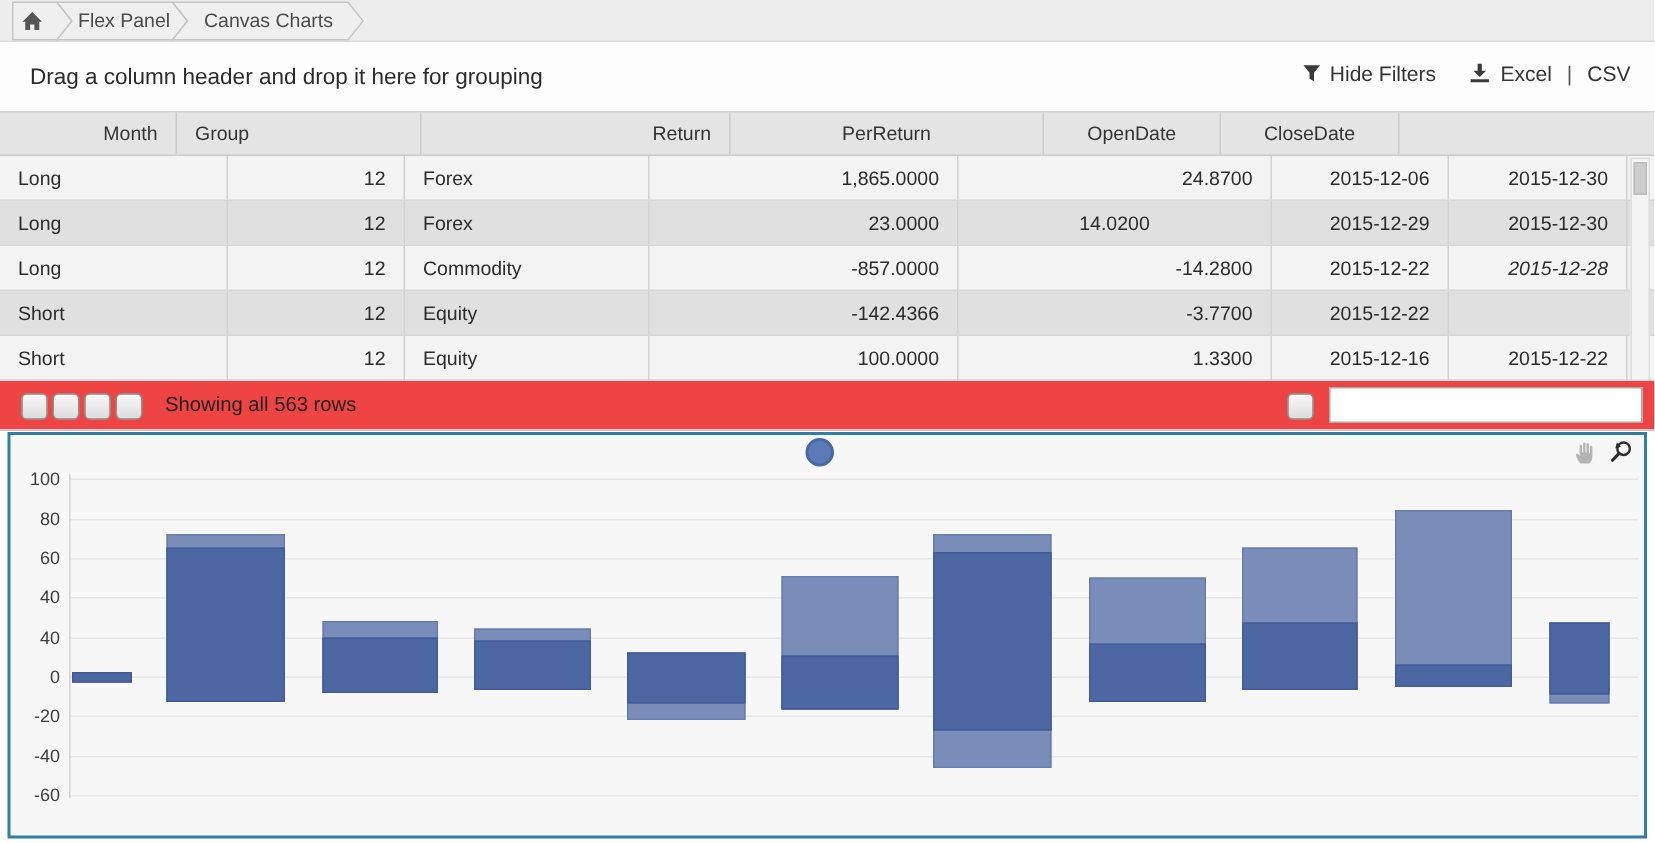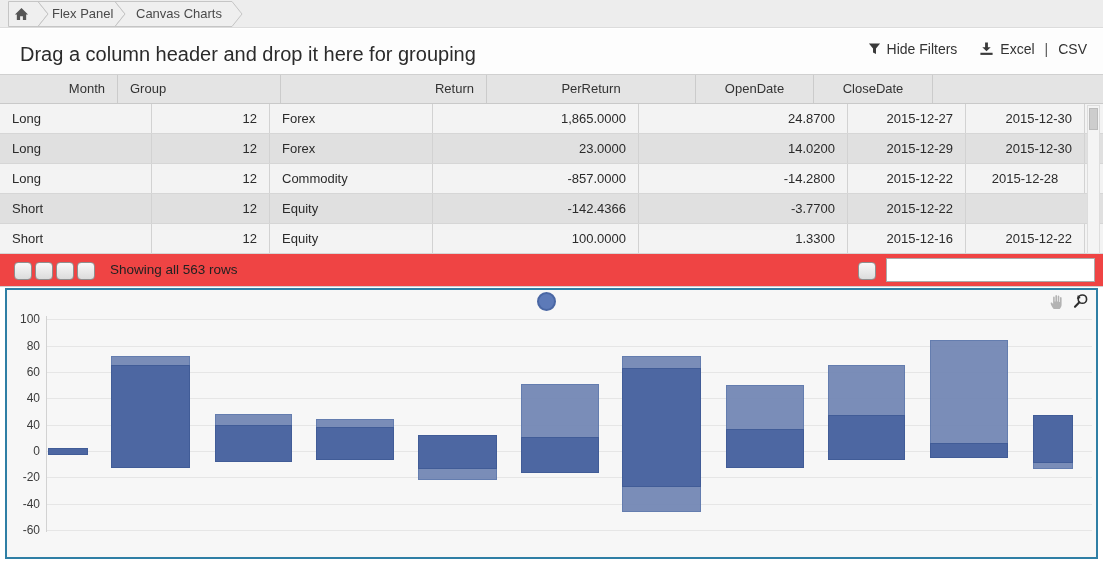--- a/index.html
+++ b/index.html
@@ -5,21 +5,21 @@
   * { margin:0; padding:0; box-sizing:border-box; }
   body { font-family:"Liberation Sans","DejaVu Sans",sans-serif; background:#fff; }
   .app { position:relative; width:1103px; height:562px; background:#fff; overflow:hidden; }
 
   
   .breadcrumb-bar { position:absolute; left:0; top:0; width:1103px; height:28px; background:#ededed; border-bottom:1px solid #dcdcdc; }
   .crumb-label { position:absolute; top:0; height:28px; line-height:28px; font-size:13px; color:#4a4a4a; cursor:pointer; }
 
   
   .grouping-zone { position:absolute; left:0; top:29px; width:1103px; height:45px; background:#fdfdfd; }
-  .grouping-hint { position:absolute; left:20px; top:14px; font-size:20px; color:#2b2b2b; }
+  .grouping-hint { position:absolute; left:20px; top:14px; font-size:15px; color:#2b2b2b; }
   .toolbar-right { position:absolute; right:16px; top:12px; display:flex; align-items:center; gap:22px; }
   .tool-link { display:flex; align-items:center; gap:6px; font-size:14px; color:#333; cursor:pointer; }
   .export-sep { color:#555; margin:0 4px; }
 
   
   .grid { position:absolute; left:0; top:74px; width:1103px; }
   .grid-header { display:flex; background:#e4e4e4; border-top:1px solid #d0d0d0; border-bottom:1px solid #c9c9c9; height:30px; }
   .grid-header .cell { font-size:13px; color:#333; line-height:28px; border-right:1px solid #cbcbcb; padding:0 12px; overflow:hidden; white-space:nowrap; cursor:pointer; }
   .grid-row { display:flex; height:30px; border-bottom:1px solid #d6d6d6; }
   .grid-row .cell { font-size:13px; color:#2b2b2b; line-height:29px; border-right:1px solid #d2d2d2; padding:0 12px; overflow:hidden; white-space:nowrap; }
@@ -99,40 +99,40 @@
         <div class="cell" style="width: 119px; text-align: center;">CloseDate</div>
         <div class="cell hdr-corner"></div>
       </div>
     <div id="grid-body">
         <div class="grid-row odd">
           <div class="cell" style="width: 152px; text-align: left;">Long</div>
           <div class="cell" style="width: 118px; text-align: right;">12</div>
           <div class="cell" style="width: 163px; text-align: left;">Forex</div>
           <div class="cell" style="width: 206px; text-align: right;">1,865.0000</div>
           <div class="cell" style="width: 209px; text-align: right;">24.8700</div>
-          <div class="cell" style="width: 118px; text-align: right;">2015-12-27</div>
+          <div class="cell" style="width: 118px; text-align: right;">2015-12-06</div>
           <div class="cell" style="width: 119px; text-align: right;">2015-12-30</div>
         </div>
         <div class="grid-row even">
           <div class="cell" style="width: 152px; text-align: left;">Long</div>
           <div class="cell" style="width: 118px; text-align: right;">12</div>
           <div class="cell" style="width: 163px; text-align: left;">Forex</div>
           <div class="cell" style="width: 206px; text-align: right;">23.0000</div>
-          <div class="cell" style="width: 209px; text-align: right;">14.0200</div>
+          <div class="cell" style="width: 209px; text-align: center;">14.0200</div>
           <div class="cell" style="width: 118px; text-align: right;">2015-12-29</div>
           <div class="cell" style="width: 119px; text-align: right;">2015-12-30</div>
         </div>
         <div class="grid-row odd">
           <div class="cell" style="width: 152px; text-align: left;">Long</div>
           <div class="cell" style="width: 118px; text-align: right;">12</div>
           <div class="cell" style="width: 163px; text-align: left;">Commodity</div>
           <div class="cell" style="width: 206px; text-align: right;">-857.0000</div>
           <div class="cell" style="width: 209px; text-align: right;">-14.2800</div>
           <div class="cell" style="width: 118px; text-align: right;">2015-12-22</div>
-          <div class="cell" style="width: 119px; text-align: center;">2015-12-28</div>
+          <div class="cell" style="width: 119px; text-align: right; font-style: italic;">2015-12-28</div>
         </div>
         <div class="grid-row even">
           <div class="cell" style="width: 152px; text-align: left;">Short</div>
           <div class="cell" style="width: 118px; text-align: right;">12</div>
           <div class="cell" style="width: 163px; text-align: left;">Equity</div>
           <div class="cell" style="width: 206px; text-align: right;">-142.4366</div>
           <div class="cell" style="width: 209px; text-align: right;">-3.7700</div>
           <div class="cell" style="width: 118px; text-align: right;">2015-12-22</div>
         </div>
         <div class="grid-row odd">

